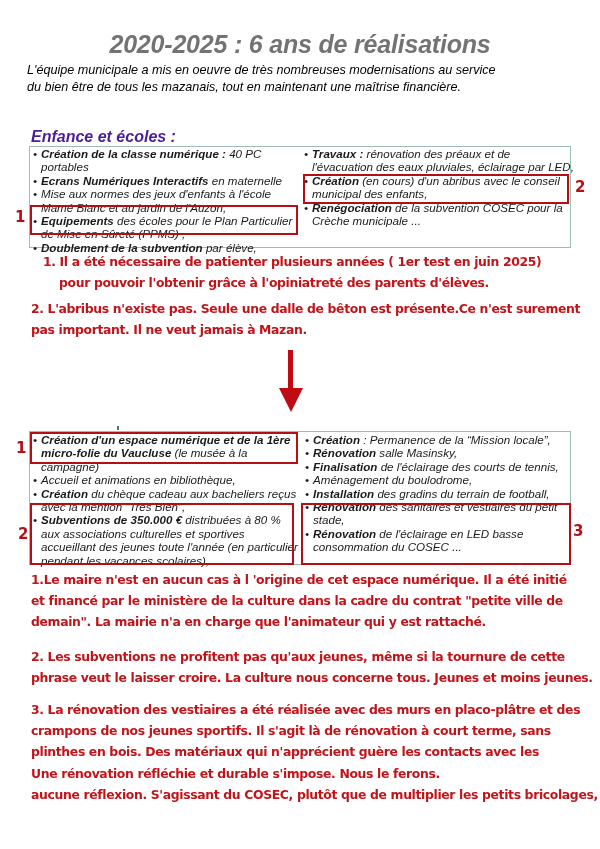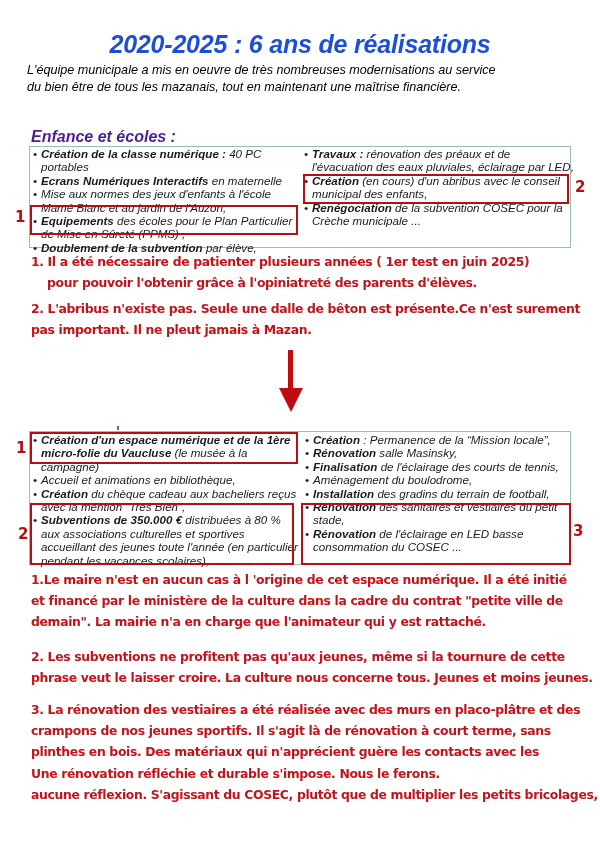--- a/index.html
+++ b/index.html
@@ -2,21 +2,21 @@
 <html><head>
   <meta charset="utf-8">
   <style>
     * { box-sizing: border-box; margin: 0; padding: 0; }
     html, body { width: 600px; height: 849px; background: #ffffff; overflow: hidden; }
     body { position: relative; font-family: "Liberation Sans", sans-serif; color: #1a1a1a; }
 
     .title {
       position: absolute; left: 0; top: 30px; width: 600px; text-align: center;
       font-family: "Liberation Sans", sans-serif; font-weight: bold; font-style: italic;
-      font-size: 25px; color: #1d4ed8; letter-spacing: -0.2px;
+      font-size: 25px; color: #737373; letter-spacing: -0.2px;
     }
     .intro {
       position: absolute; left: 27px; top: 62px; width: 540px;
       font-style: italic; font-size: 12.6px; line-height: 16.5px; color: #000000;
     }
 
     .section-heading {
       position: absolute; left: 31px; top: 128px;
       font-weight: bold; font-style: italic; font-size: 16px; color: #4c1d95;
     }
@@ -78,27 +78,27 @@
   <div class="item"><span class="bullet">•</span><b>Travaux :</b><span> rénovation des préaux et de l'évacuation des eaux pluviales, éclairage par LED,</span></div>
   <div class="item"><span class="bullet">•</span><b>Création</b><span> (en cours) d'un abribus avec le conseil municipal des enfants,</span></div>
   <div class="item"><span class="bullet">•</span><b>Renégociation</b><span> de la subvention COSEC pour la Crèche municipale ...</span></div>
 </div>
 
 <div class="hl-box" style="left:30px; top:205px; width:268px; height:30px;"></div>
 <div class="hl-num" style="left:15px; top:208px;">1</div>
 <div class="hl-box" style="left:303px; top:174px; width:266px; height:30px;"></div>
 <div class="hl-num" style="left:575px; top:178px;">2</div>
 
-<div class="comment" style="left:31px; top:251px;">
+<div class="comment" style="left:43px; top:251px;">
   <div>1. Il a été nécessaire de patienter plusieurs années  ( 1er test en juin 2025)</div>
   <div style="padding-left:16px;">pour pouvoir l'obtenir grâce à l'opiniatreté des parents d'élèves.</div>
 </div>
 <div class="comment" style="left:31px; top:298px;">
   <div>2. L'abribus n'existe pas. Seule une dalle de bêton est présente.Ce n'est surement</div>
-  <div>pas important. Il ne pleut jamais à Mazan.</div>
+  <div>pas important. Il ne veut jamais à Mazan.</div>
 </div>
 
 <div class="arrow">
   <div class="shaft"></div>
   <div class="head"></div>
 </div>
 
 <div class="tick"></div>
 <div class="panel panel2"></div>
 

